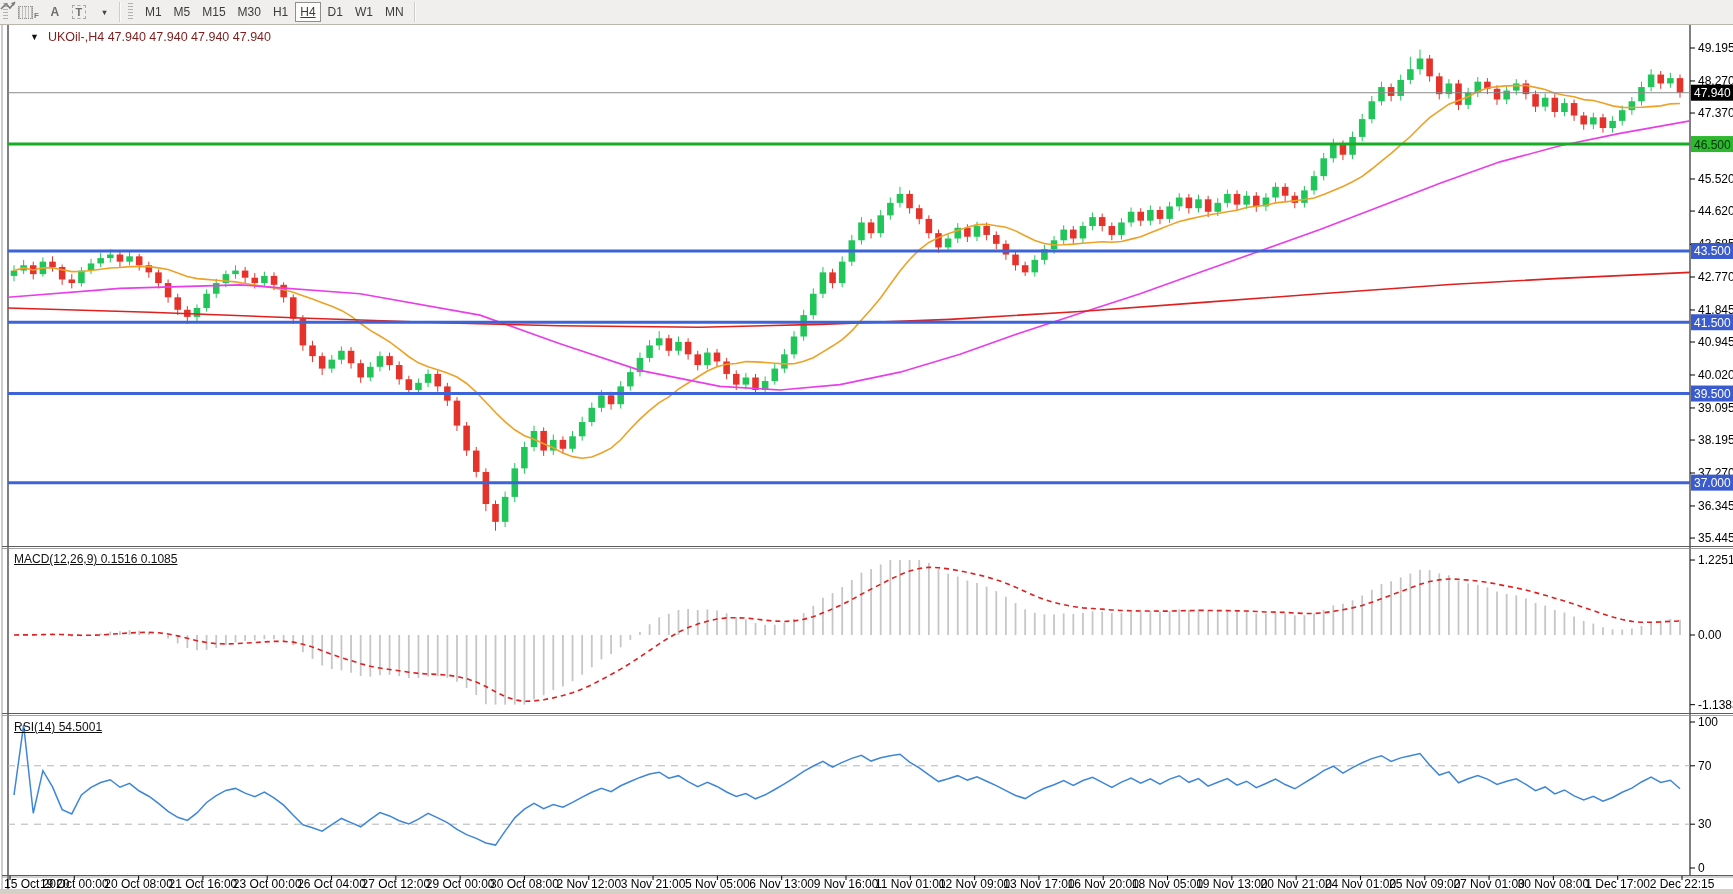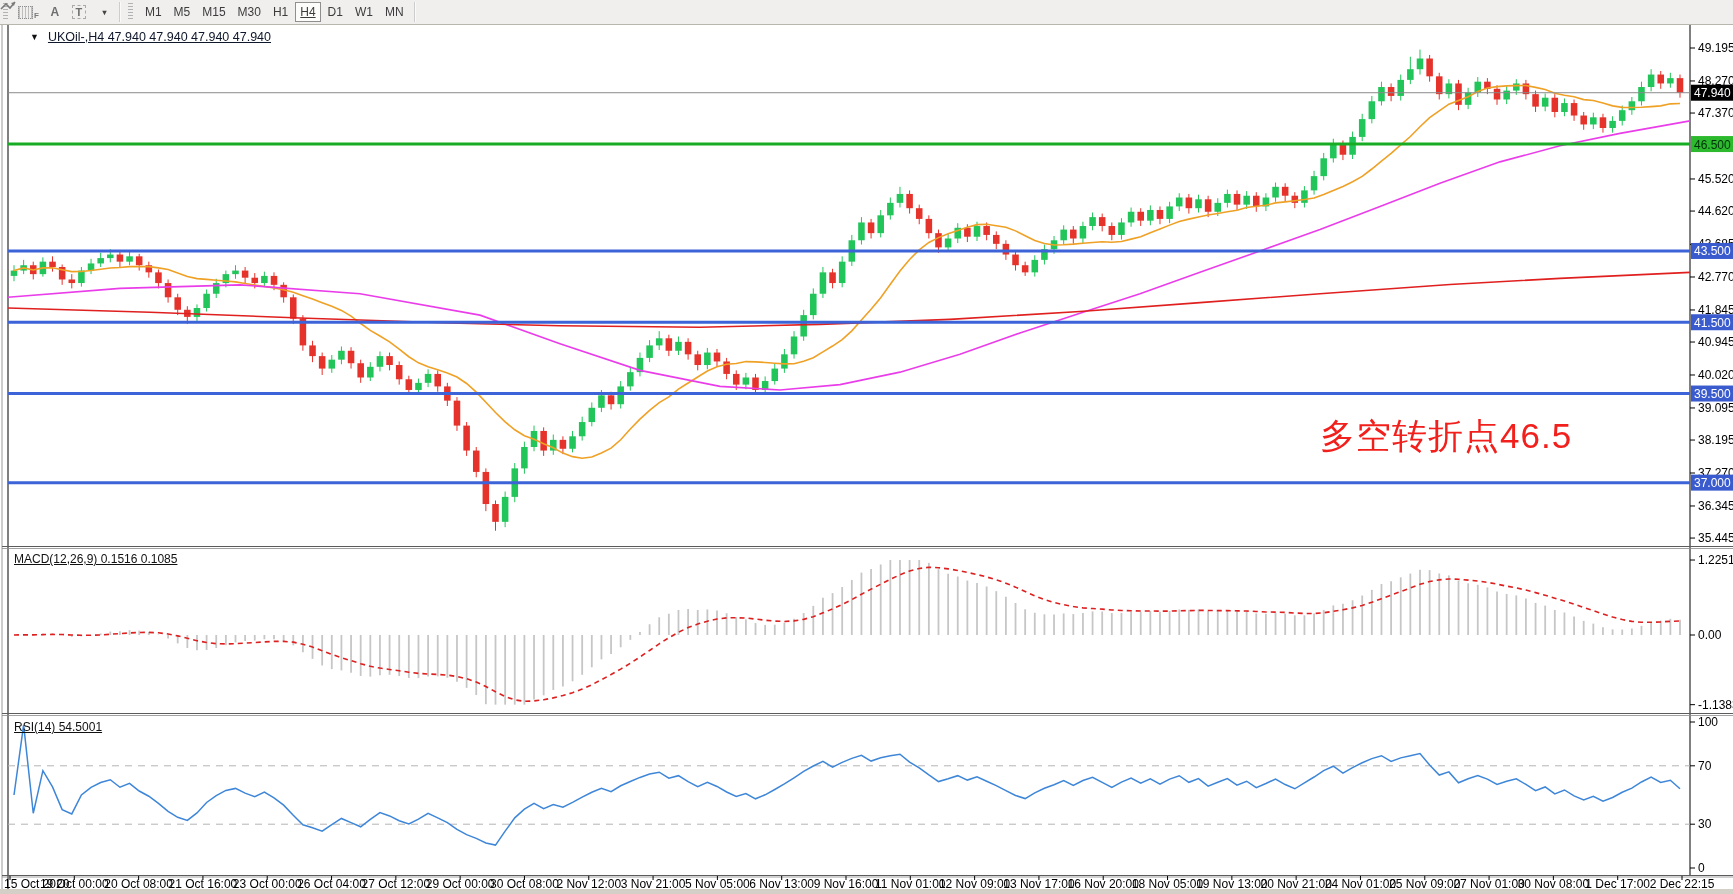--- a/index.html
+++ b/index.html
@@ -20,21 +20,21 @@
   .tbox{display:inline-block;border:1px dashed #a9a9a9;padding:0 3px;font:bold 11px "Liberation Sans",sans-serif;color:#6e6e6e;}
   .caret{font-size:8px;color:#444;margin-left:3px;}
   .sep{width:1px;height:20px;background:#cdcdcd;border-right:1px solid #fafafa;margin:0 4px;}
   .tf-btn{height:20px;min-width:24px;text-align:center;line-height:20px;
           font:12px "Liberation Sans",sans-serif;color:#3c3c3c;border:1px solid transparent;
           background:transparent;margin:4px 1px;padding:0 4px;cursor:default;}
   .tf-btn.active{background:#fcfcfb;border:1px solid #8f8f8f;text-decoration:underline;}
   
   .title-row{position:absolute;left:30px;top:30px;display:flex;align-items:center;z-index:4;}
   .tri{font-size:9px;color:#111;margin-right:9px;}
-  .title-text{font:12.5px "Liberation Sans",sans-serif;color:#0f172a;text-decoration:underline;}
+  .title-text{font:12.5px "Liberation Sans",sans-serif;color:#7f1d1d;}
   .panel-label{position:absolute;left:14px;font:12px "Liberation Sans",sans-serif;color:#111;z-index:4;}
   #macd-label{top:552px;text-decoration:underline;}
   #rsi-label{top:720px;text-decoration:underline;}
   #annotation{position:absolute;left:1320px;top:413px;font:35px "Liberation Sans",sans-serif;
               letter-spacing:1px;z-index:4;}
   svg{position:absolute;left:0;top:0;}
 </style>
 </head>
 <body>
 
@@ -736,15 +736,14 @@
       <line x1="1682" y1="876" x2="1682" y2="880" stroke="#000" stroke-width="1"></line>
       <text x="1682" y="888" font-size="12" fill="#000" font-family="Liberation Sans" text-anchor="middle">2 Dec 22:15</text>
     </svg>
 
   <div class="title-row">
     <span class="tri">▼</span>
     <span class="title-text">UKOil-,H4  47.940 47.940 47.940 47.940</span>
   </div>
   <div class="panel-label" id="macd-label">MACD(12,26,9) 0.1516 0.1085</div>
   <div class="panel-label" id="rsi-label">RSI(14) 54.5001</div>
-  <div id="annotation" style="color: rgb(242, 32, 29);">多空转折点46.5</div>
 
 </div>
 
 </body></html>

